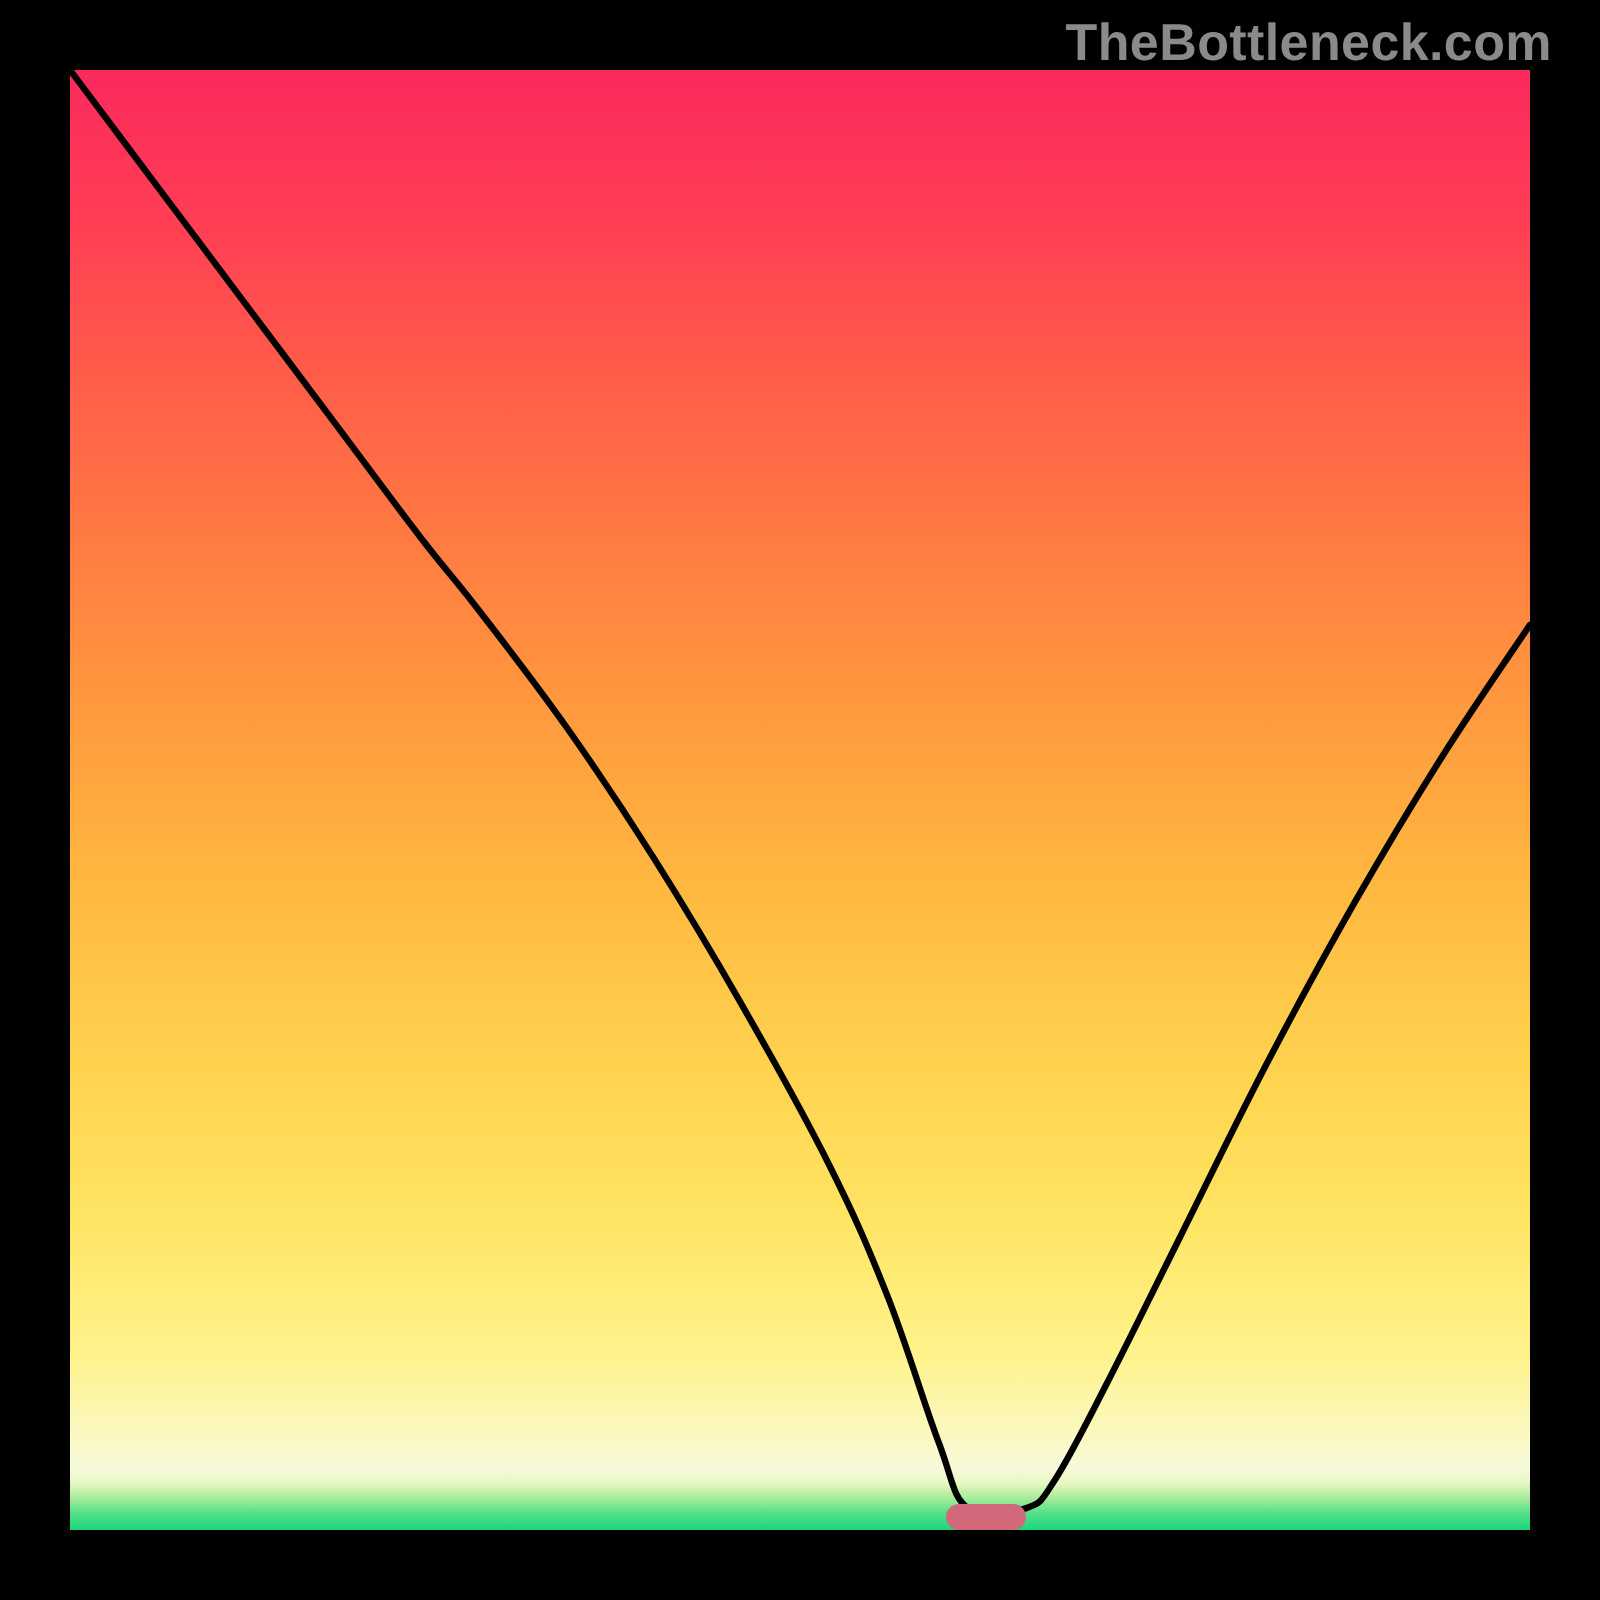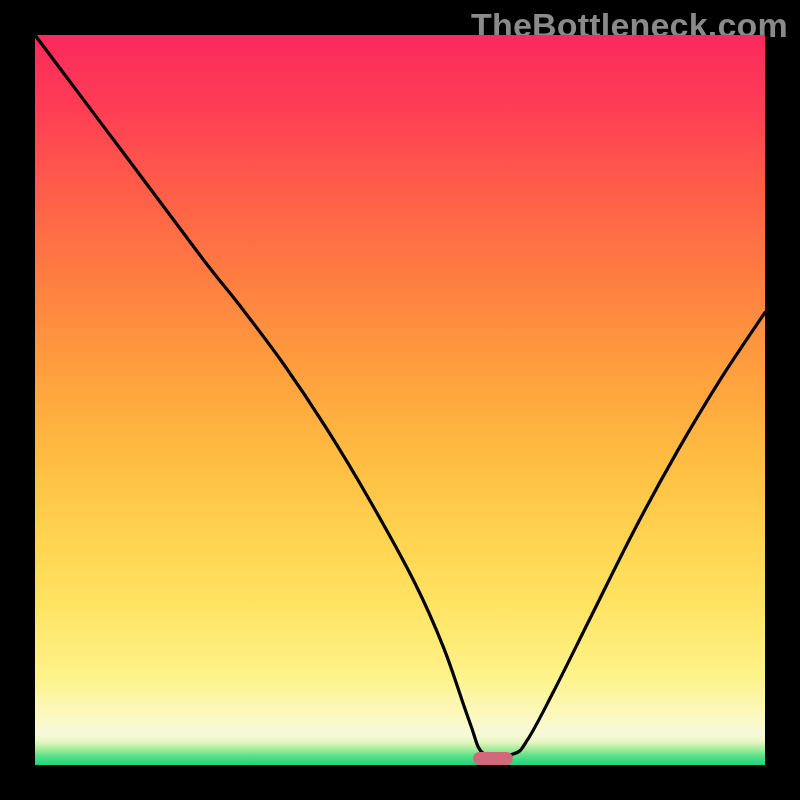--- a/index.html
+++ b/index.html
@@ -14,23 +14,23 @@
     position: absolute;
     left: 0;
     top: 0;
     width: 800px;
     height: 800px;
     background: #000000;
   }
   .watermark {
     position: absolute;
     top: 6px;
-    right: 12px;
+    right: 24px;
     font-family: Arial, Helvetica, sans-serif;
-    font-size: 34px;
+    font-size: 26px;
     font-weight: 600;
     color: #8a8a8a;
     letter-spacing: 0.2px;
   }
   .plot {
     position: absolute;
     left: 35px;
     top: 35px;
     width: 730px;
     height: 730px;

